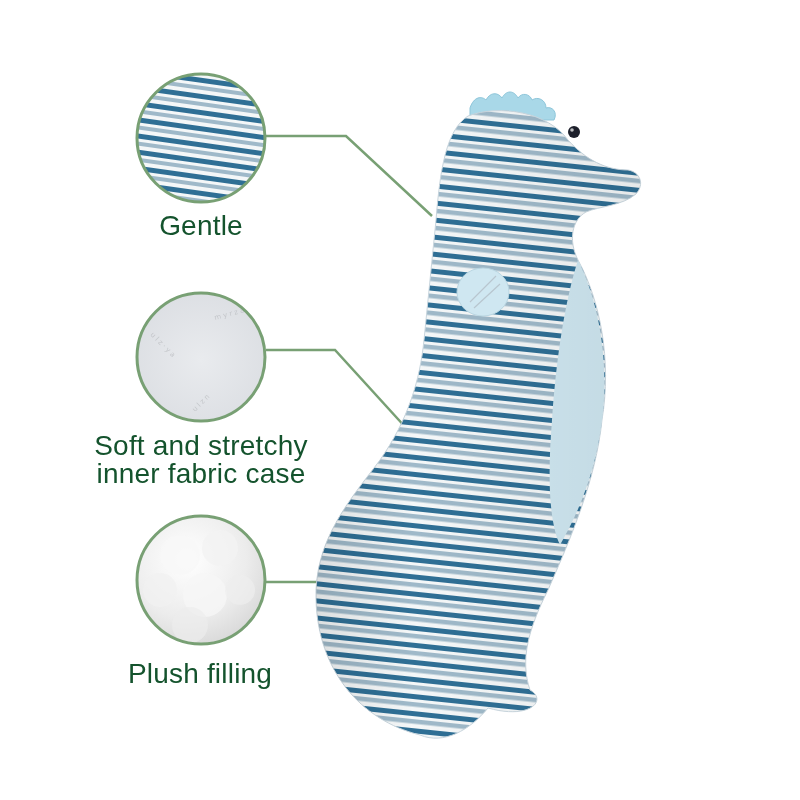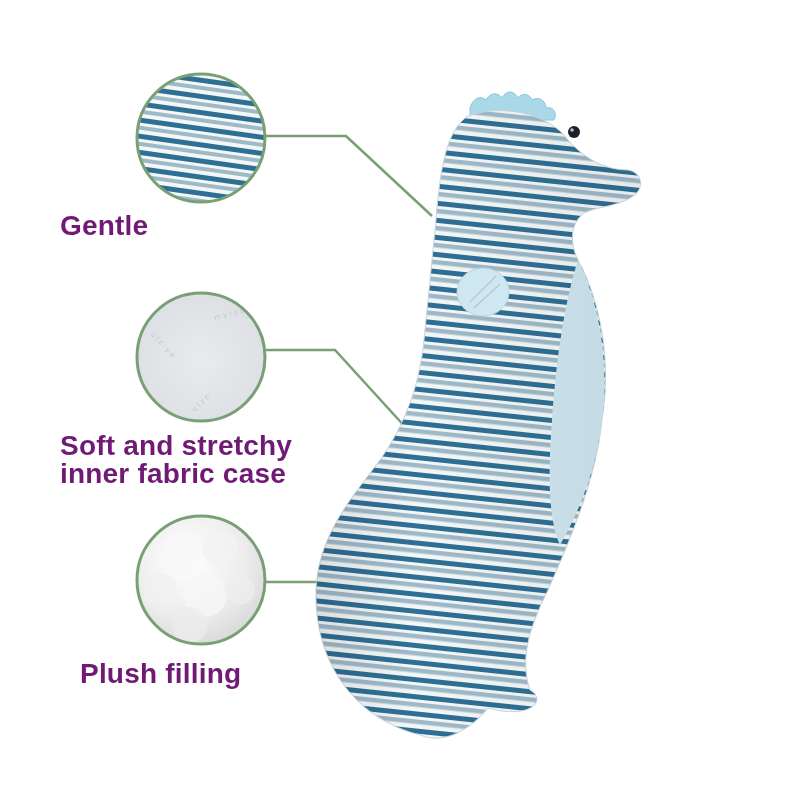--- a/index.html
+++ b/index.html
@@ -1,18 +1,18 @@
 <!DOCTYPE html>
 <html><head>
 <meta charset="utf-8">
 <style>
   html, body { margin:0; padding:0; background:#ffffff; }
   body { width:800px; height:800px; position:relative; overflow:hidden; font-family:"Liberation Sans","DejaVu Sans",sans-serif; }
   .stage { position:absolute; left:0; top:0; width:800px; height:800px; }
-  .caption { position:absolute; color:#701a75; font-size:28px; line-height:28px; white-space:nowrap; letter-spacing:0.2px;font-weight:bold; }
+  .caption { position:absolute; color:#14532d; font-size:28px; line-height:28px; text-align:center; white-space:nowrap; letter-spacing:0.2px; }
   .cap1 { left:60px; top:212px; width:282px; }
   .cap2 { left:60px; top:432px; width:282px; }
   .cap3 { left:80px; top:660px; width:240px; }
   .caption span { display:block; }
 </style>
 </head>
 <body>
 
 <div class="stage">
 <svg width="800" height="800" viewBox="0 0 800 800" xmlns="http://www.w3.org/2000/svg">

